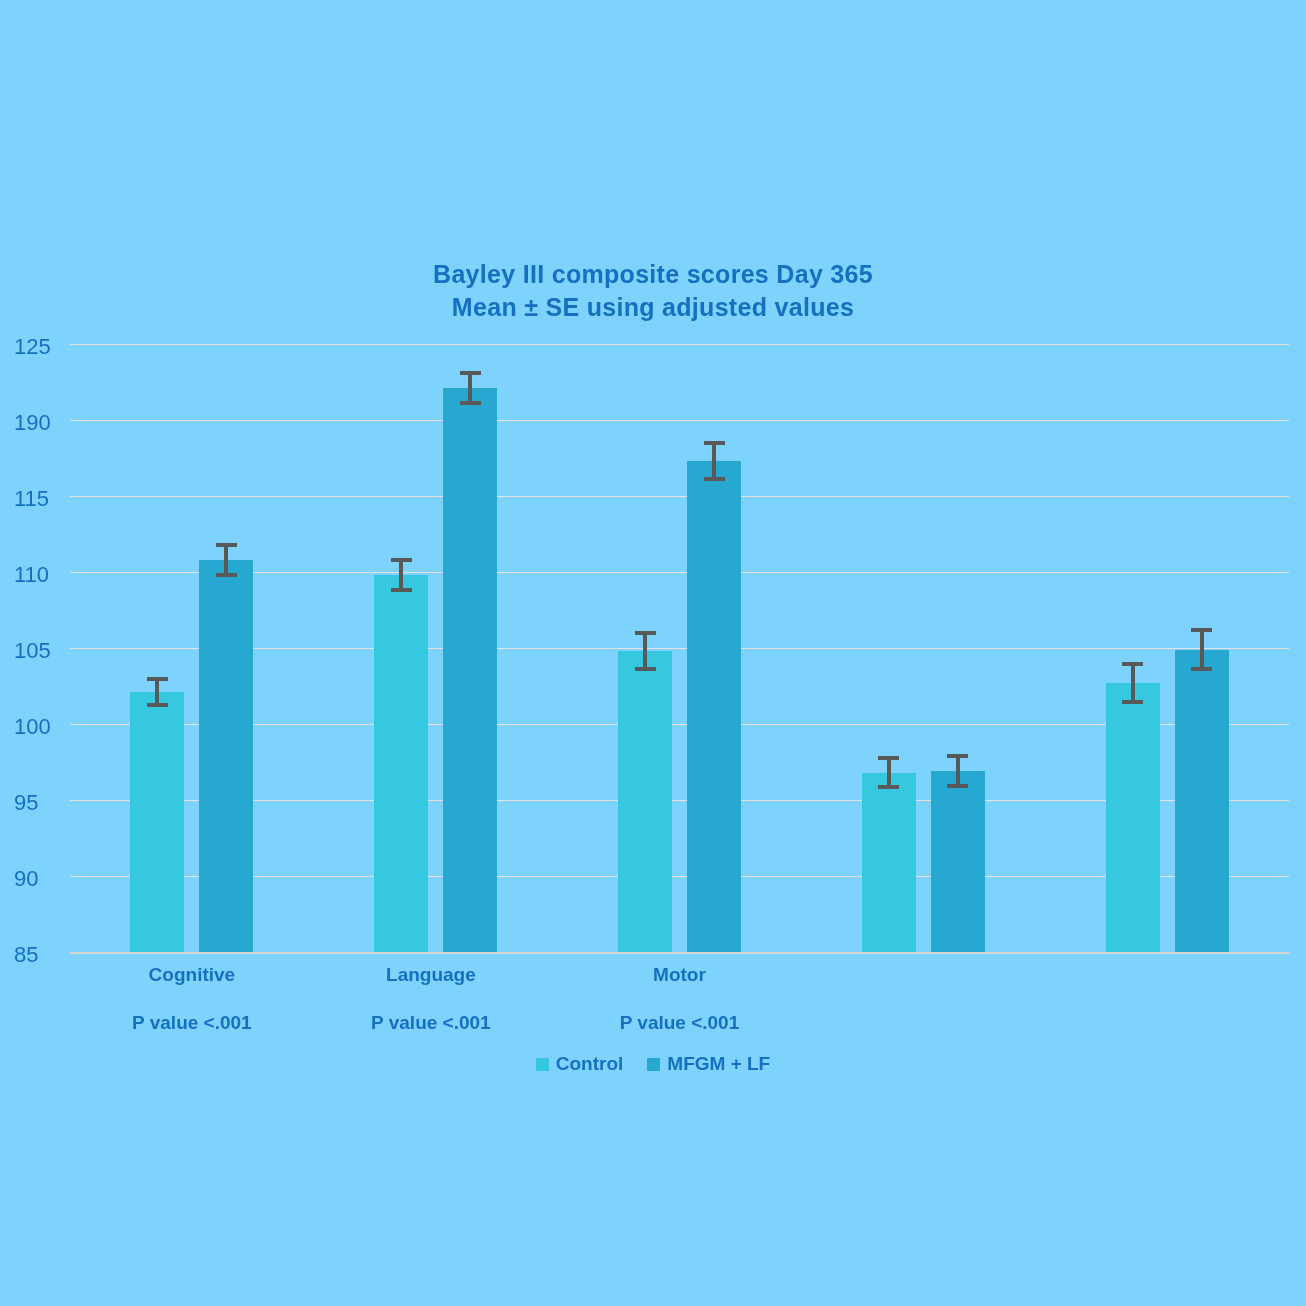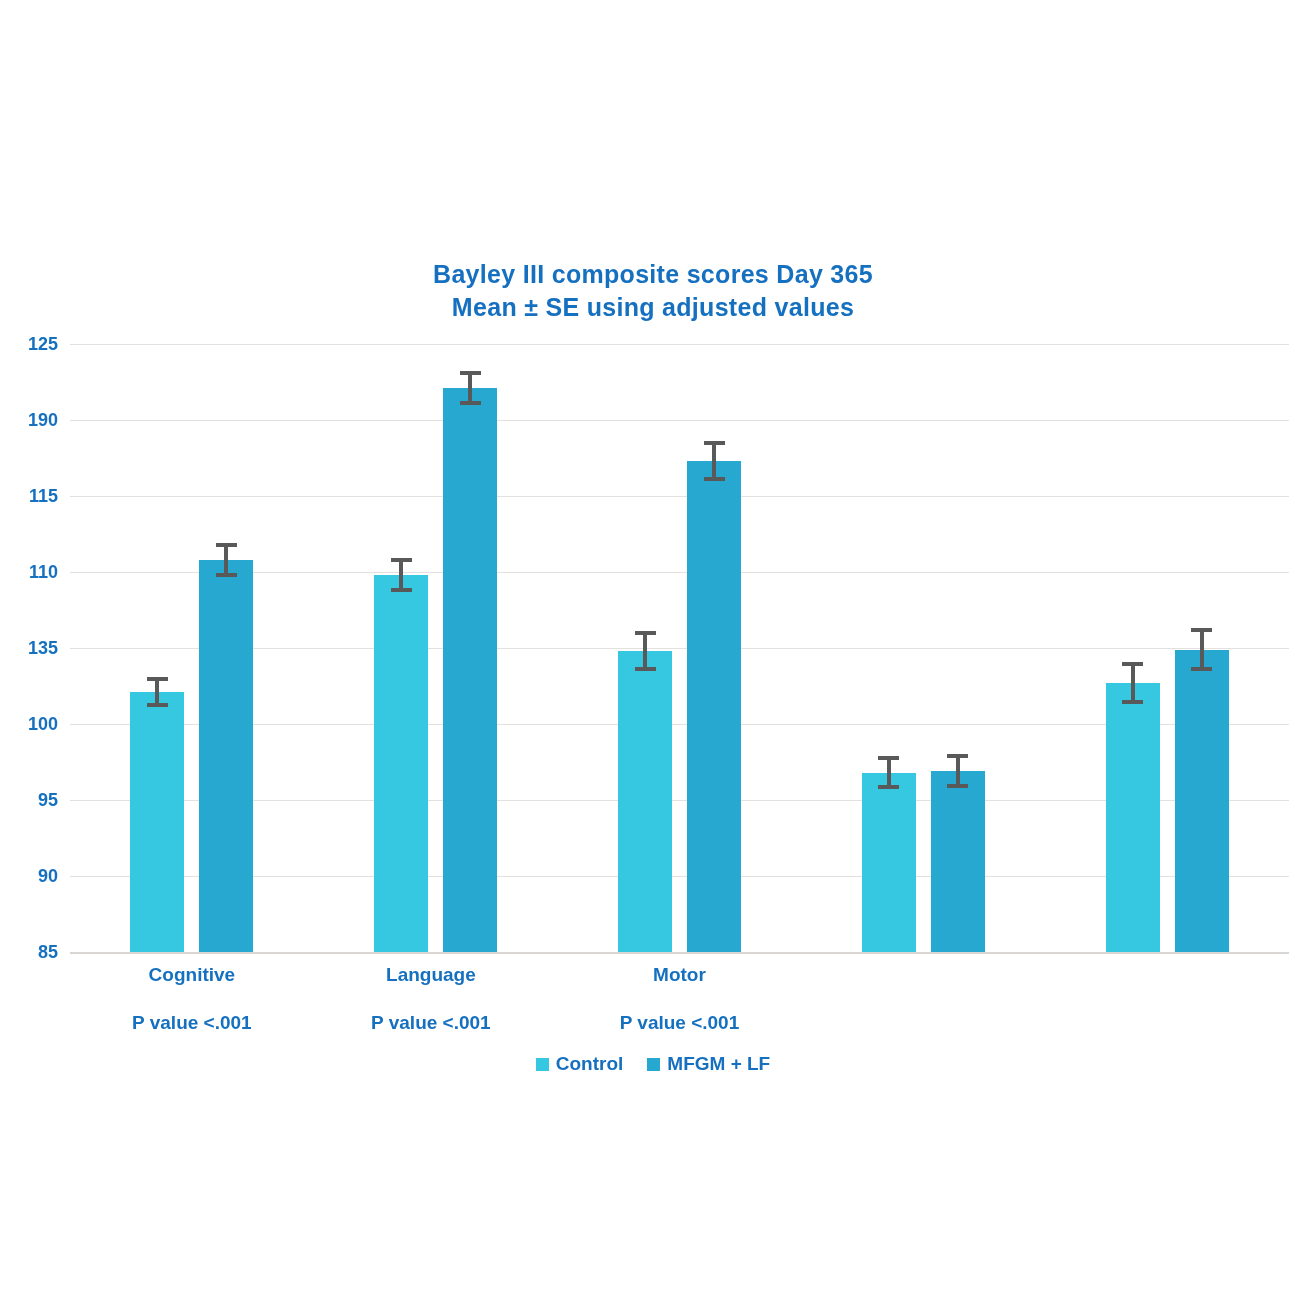--- a/index.html
+++ b/index.html
@@ -11,21 +11,21 @@
     height: 1306px;
     background: #dcedf8;
     font-family: "Liberation Sans", sans-serif;
     overflow: hidden;
   }
 
   #chart-root {
     position: relative;
     width: 1306px;
     height: 1306px;
-    background: #ffffff;
+    background: #7dd3fc;
   }
 
   
   .chart-title {
     position: absolute;
     left: 0;
     top: 258px;
     width: 1306px;
     text-align: center;
     color: #1570c0;
@@ -55,24 +55,24 @@
   .gridline.baseline {
     background: #d8d5d2;
     height: 2px;
   }
 
   
   .y-tick-label {
     position: absolute;
     right: 1248px;
     width: 44px;
-    text-align: right;
-    color: #1570c0;
-    font-size: 18px;
-    font-weight: bold;
+    text-align: left;
+    color: #1570c0;
+    font-size: 22px;
+    font-weight: normal;
     transform: translateY(-10px);
   }
 
   
   .bars-layer {
     position: absolute;
     left: 70px;
     top: 344px;
     width: 1219px;
     height: 608px;
@@ -184,21 +184,21 @@
       <div class="gridline" style="top: 456px;"></div>
       <div class="gridline" style="top: 532px;"></div>
       <div class="gridline baseline" style="top: 608px;"></div>
     </div>
 
   <div id="y-axis">
       <div class="y-tick-label" style="top: 344px;">125</div>
       <div class="y-tick-label" style="top: 420px;">190</div>
       <div class="y-tick-label" style="top: 496px;">115</div>
       <div class="y-tick-label" style="top: 572px;">110</div>
-      <div class="y-tick-label" style="top: 648px;">135</div>
+      <div class="y-tick-label" style="top: 648px;">105</div>
       <div class="y-tick-label" style="top: 724px;">100</div>
       <div class="y-tick-label" style="top: 800px;">95</div>
       <div class="y-tick-label" style="top: 876px;">90</div>
       <div class="y-tick-label" style="top: 952px;">85</div>
     </div>
 
   <div class="bars-layer" id="bars-layer">
       <div class="bar control" style="left: 60.4px; width: 54px; height: 259.92px;"></div>
       <div class="errorbar" style="left: 60.4px; width: 54px; top: 332.88px; height: 30.4px;">
         <div class="stem"></div>

